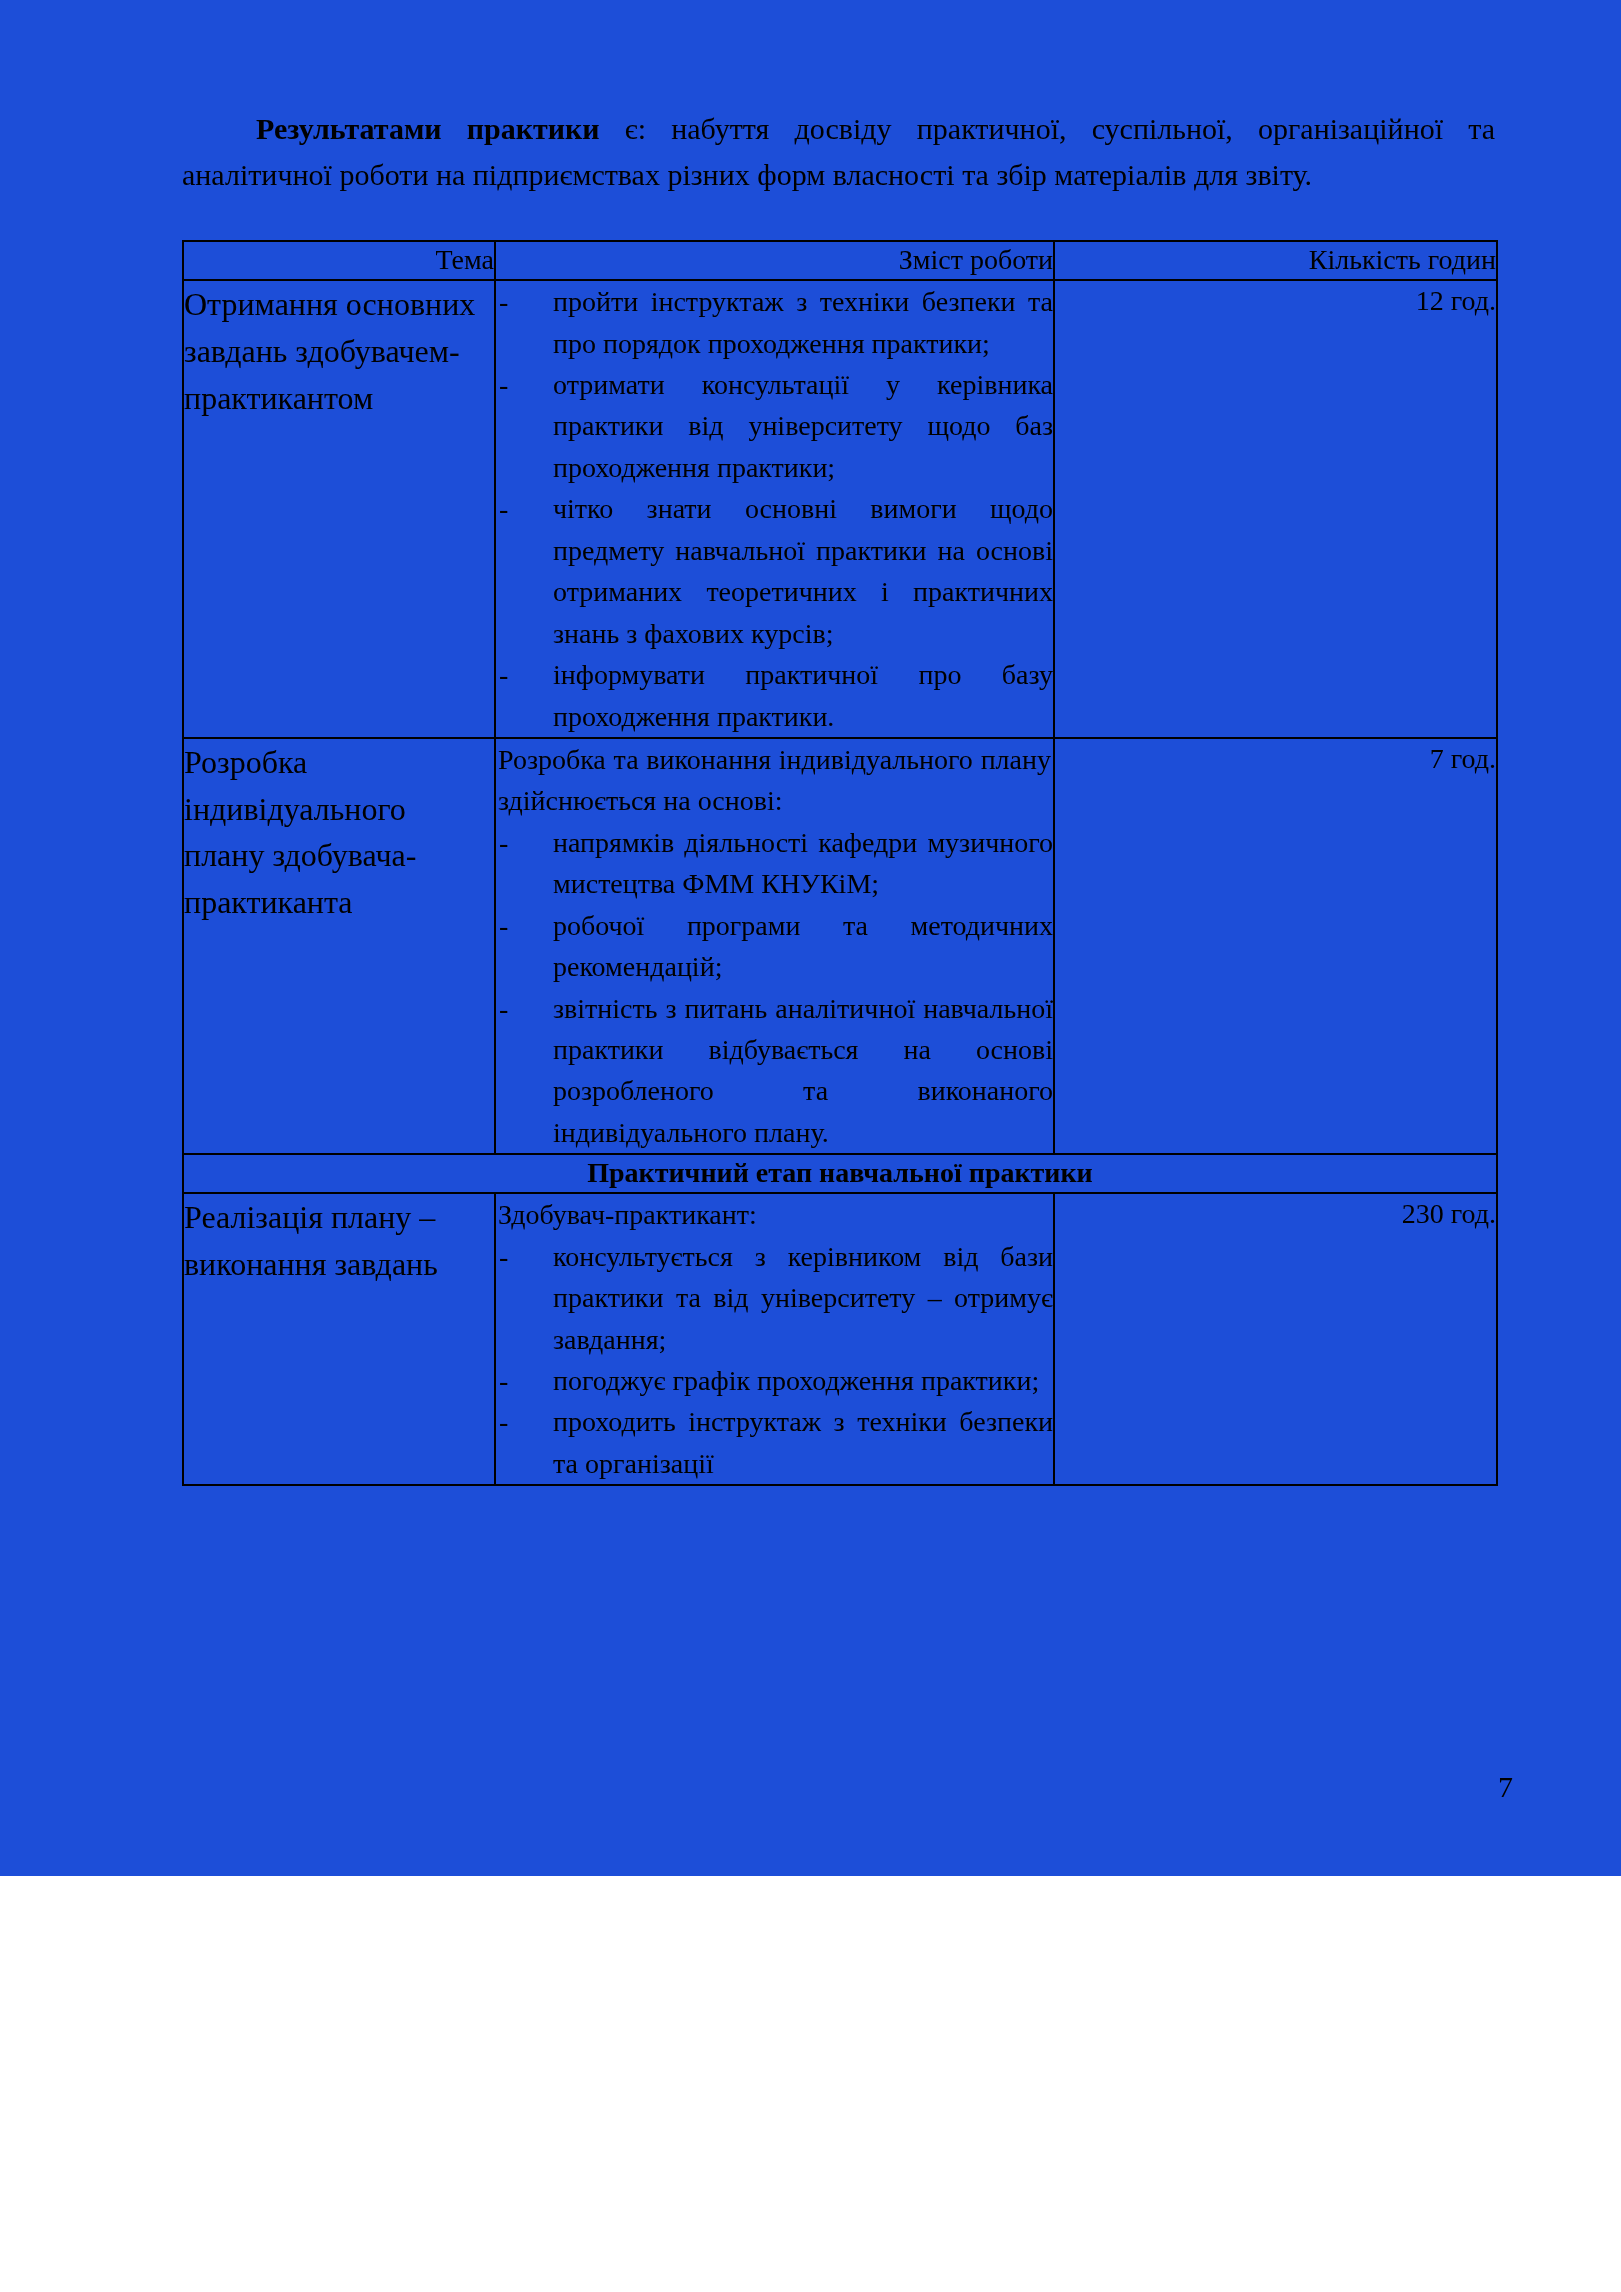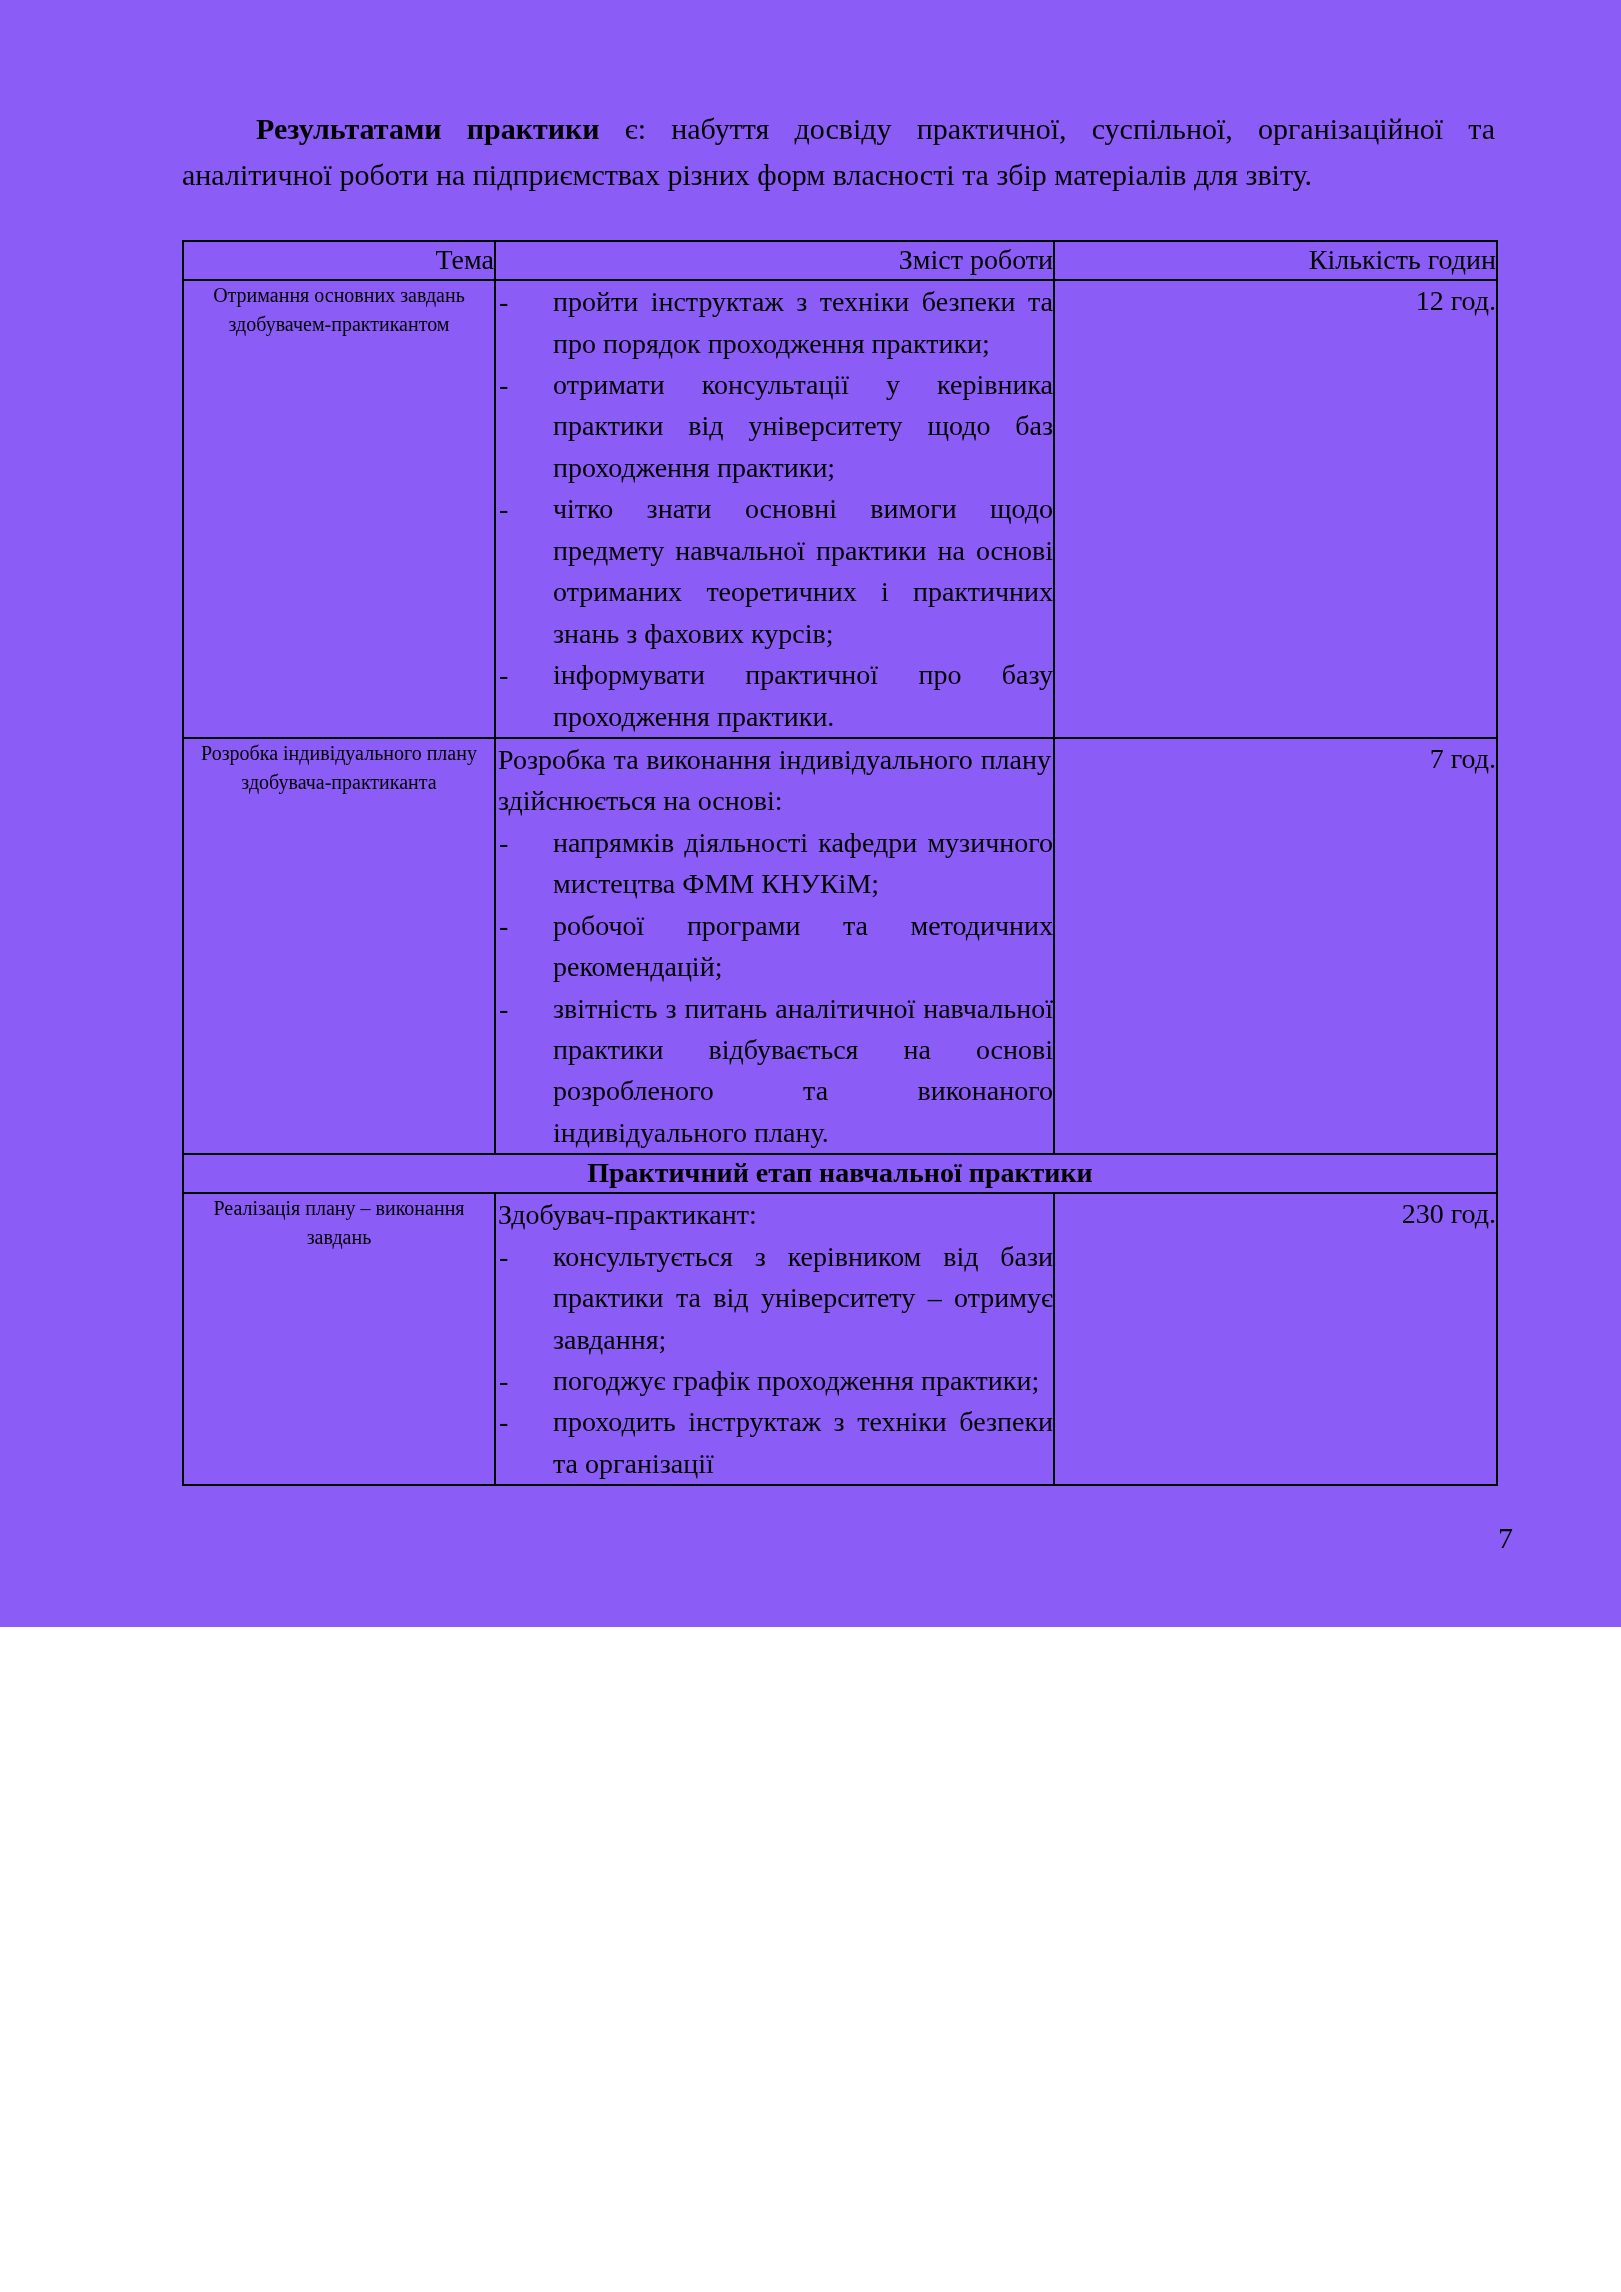--- a/index.html
+++ b/index.html
@@ -7,23 +7,23 @@
     padding: 0;
     background: #ffffff;
   }
   body {
     font-family: "Liberation Serif", "DejaVu Serif", serif;
     color: #000000;
   }
   .page {
     position: relative;
     width: 1621px;
-    height: 1627px;
+    height: 1876px;
     margin: 0 auto;
-    background: #8b5cf6;
+    background: #1d4ed8;
     box-sizing: border-box;
     padding: 16px;
     overflow: hidden;
   }
   .content {
     position: absolute;
     left: 182px;
     top: 106px;
     width: 1313px;
   }
@@ -64,22 +64,22 @@
     text-align: center;
     font-weight: bold;
     font-size: 28px;
     padding: 6.9px 5.9px 8.8px 5.9px;
     line-height: 1.32;
   }
   .theme-cell {
     vertical-align: middle;
     padding: 7.8px 7.8px 7.8px 12.7px;
     line-height: 1.46;
-    font-size: 20px;
-    text-align: center;
+    font-size: 32px;
+    text-align: left;
   }
   .hours-cell {
     text-align: right;
     vertical-align: top;
     padding: 8.8px 5.9px 5.9px 5.9px;
     font-size: 28px;
     line-height: 1.4;
   }
   .body-cell {
     padding: 7.8px 9.8px 9.8px 9.8px;

